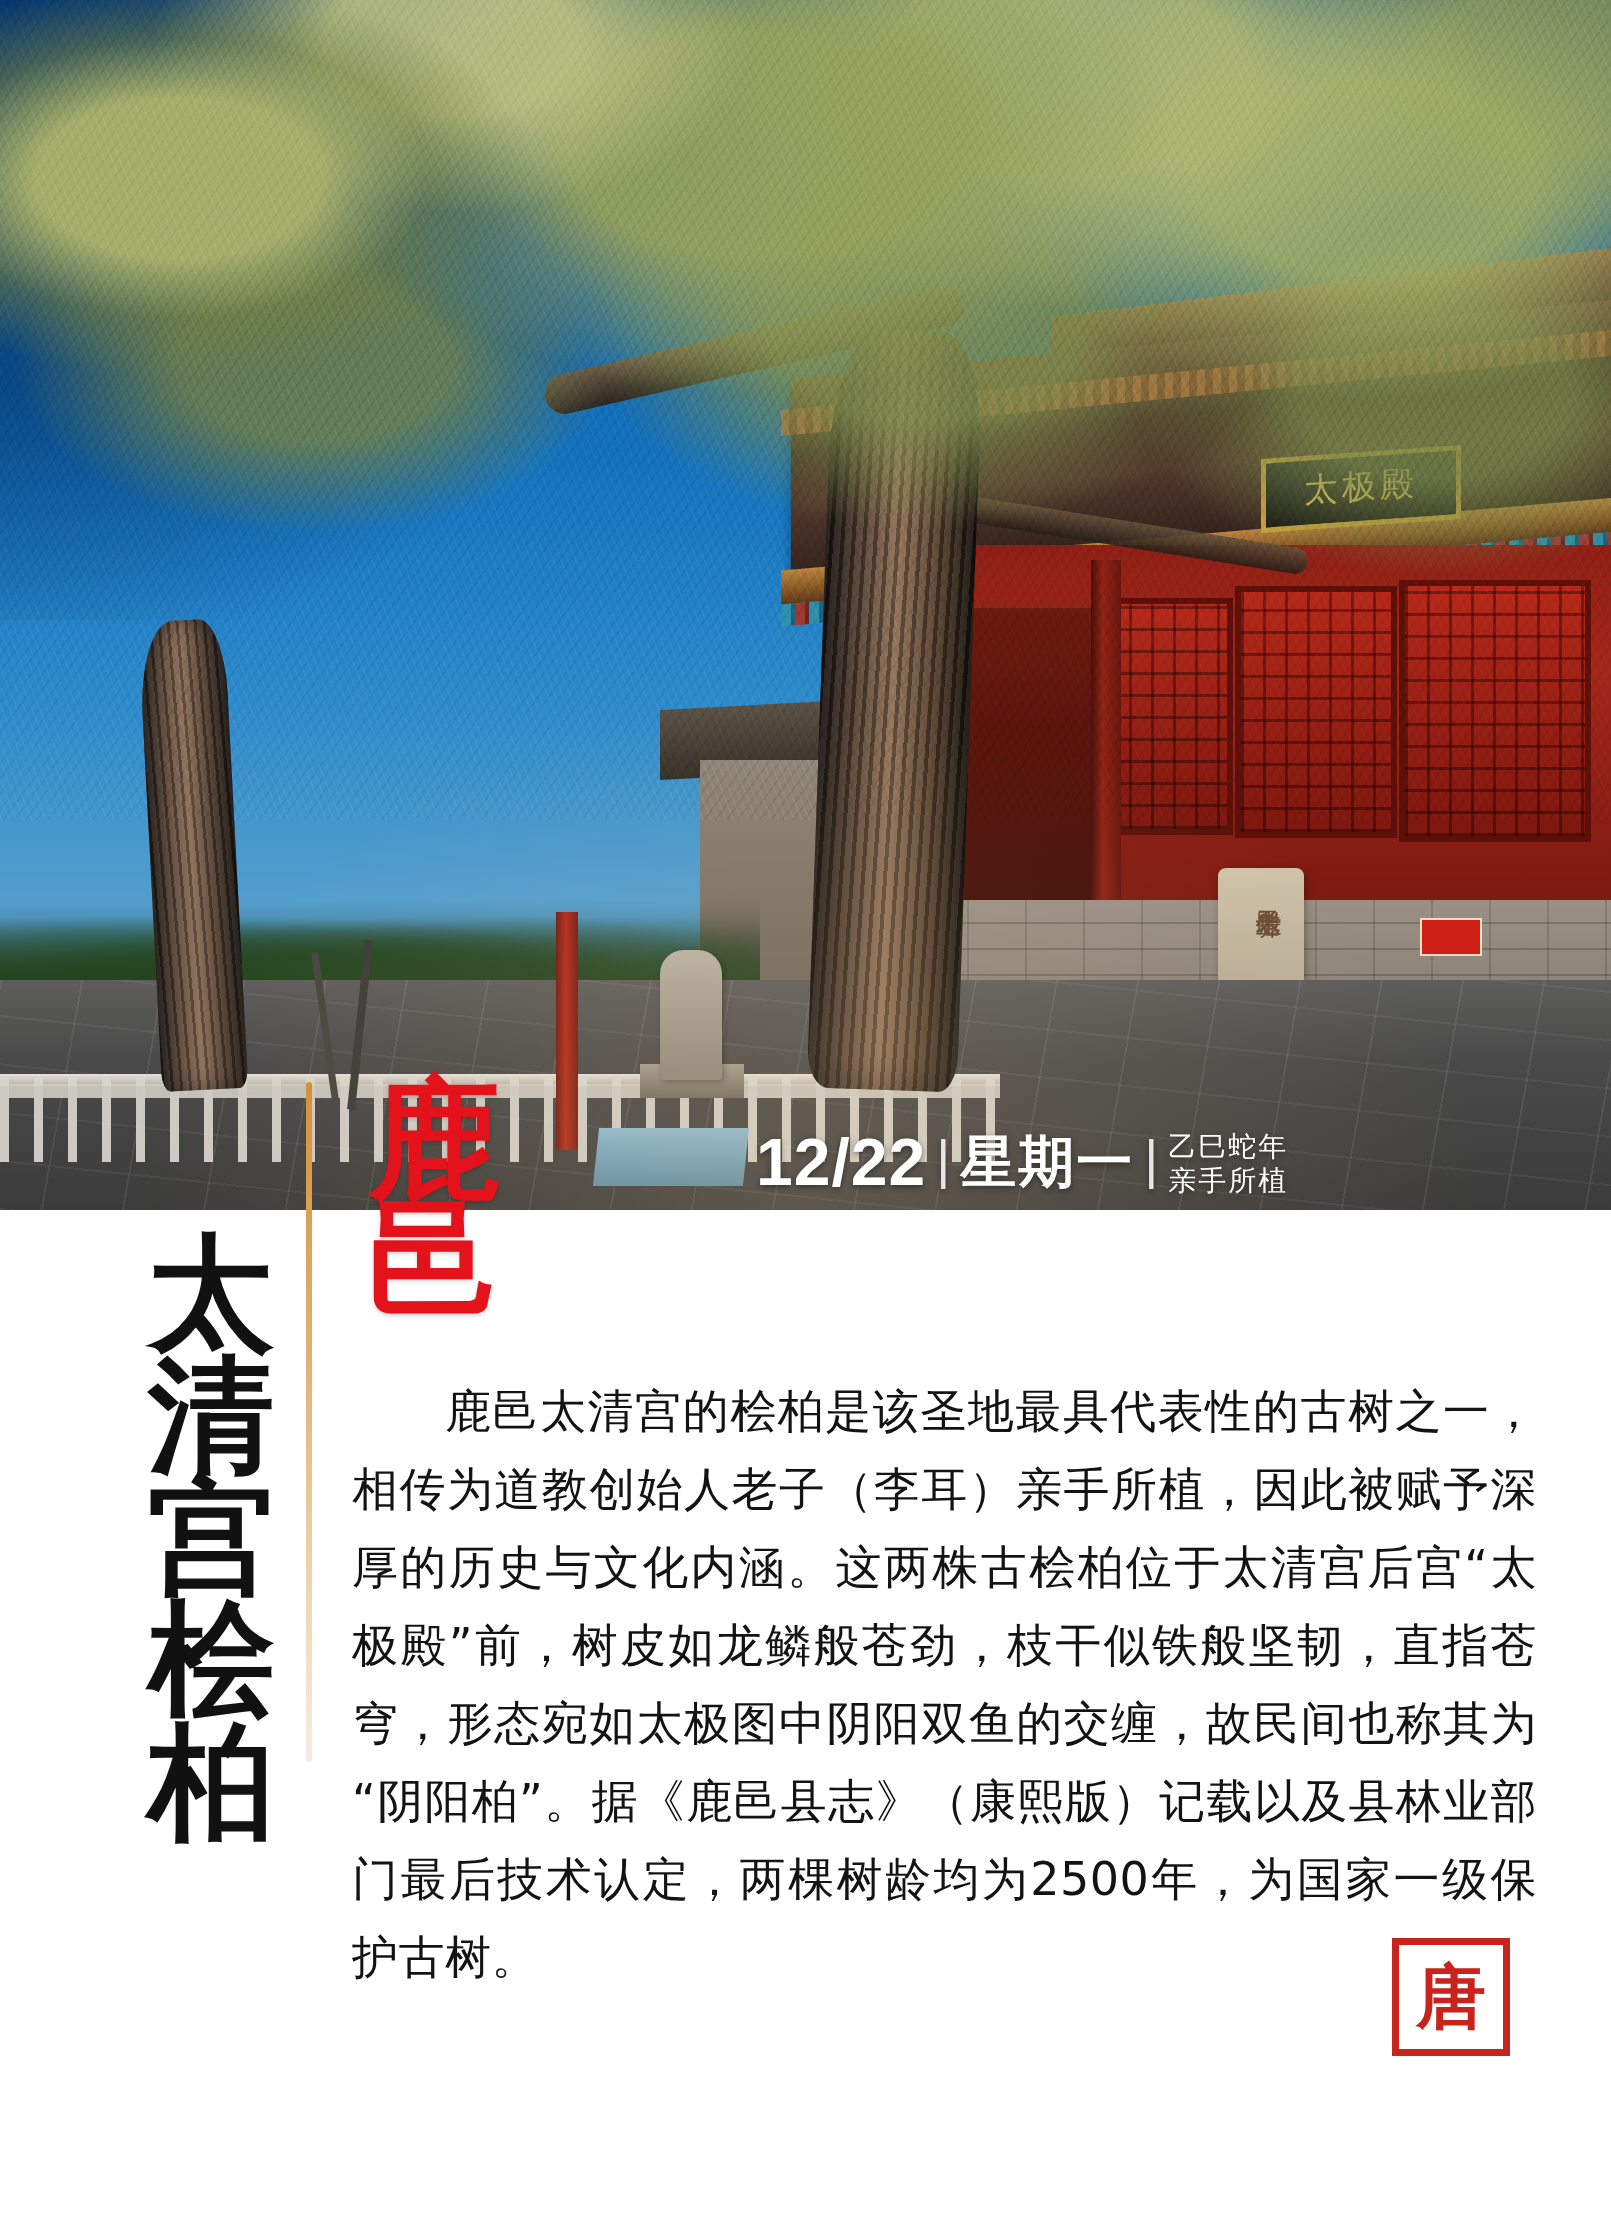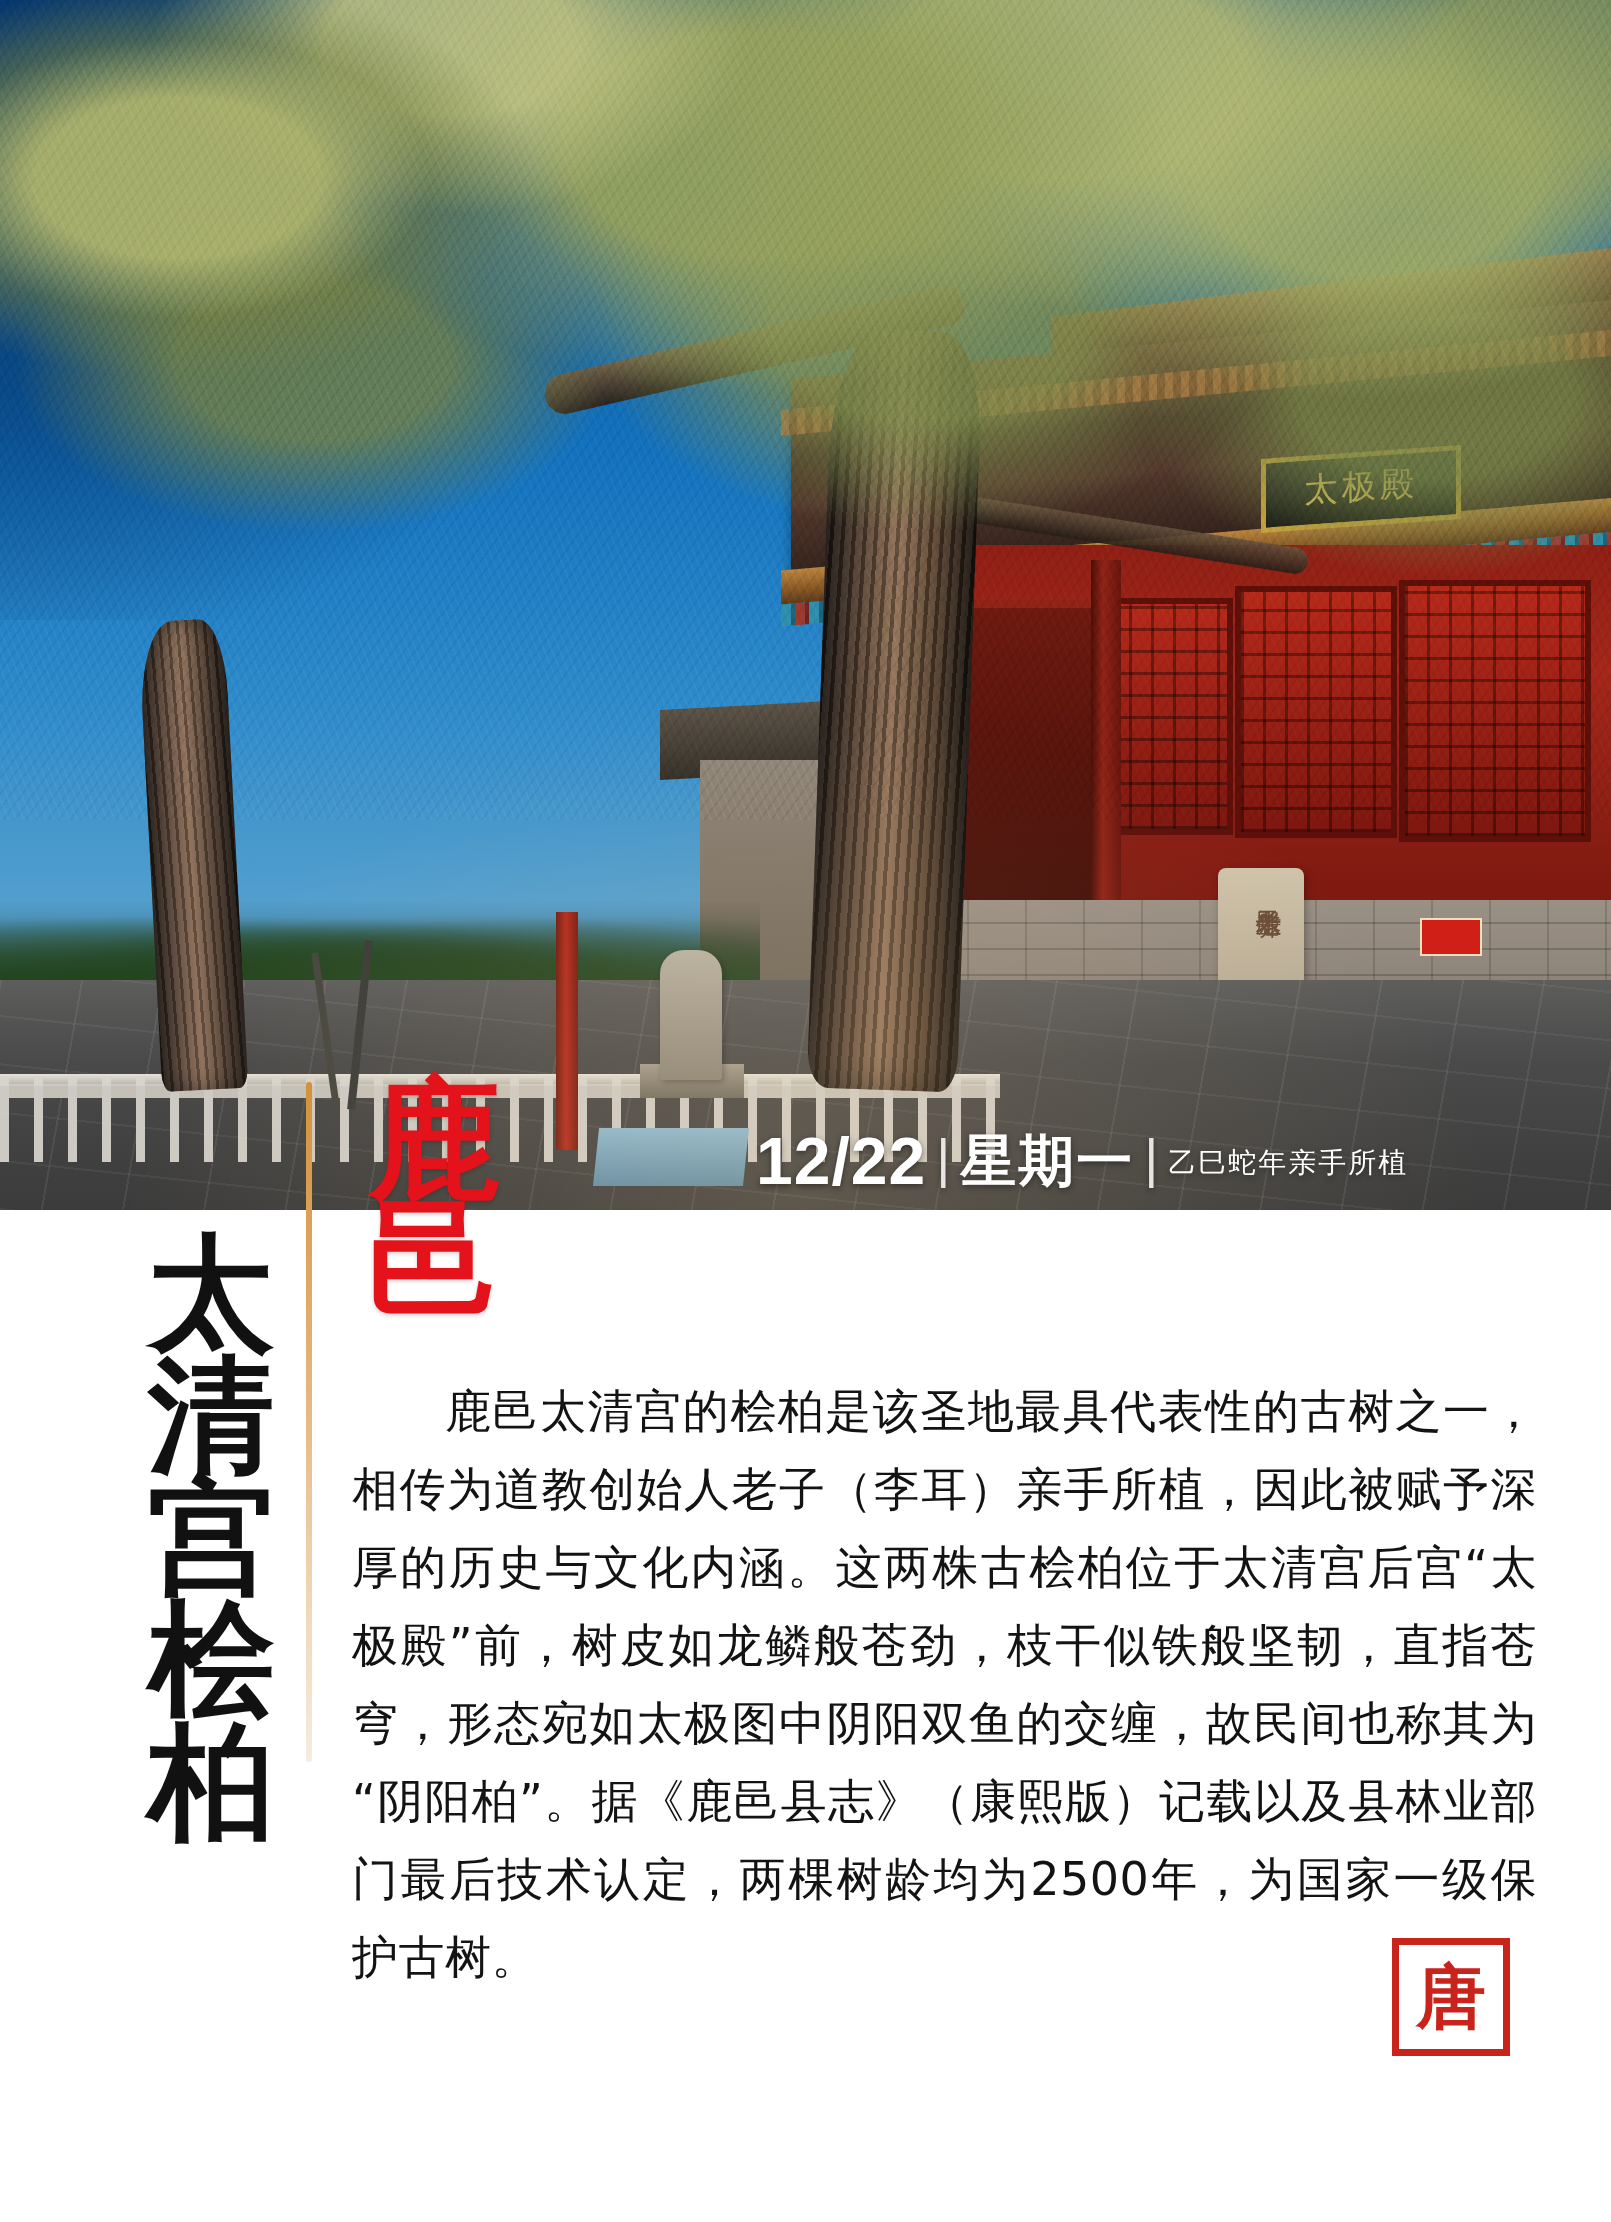--- a/index.html
+++ b/index.html
@@ -426,20 +426,21 @@
   }
   .date-week {
     font-size: 56px;
     font-weight: 700;
     letter-spacing: 2px;
     line-height: 1;
     font-family: "DejaVu Sans", sans-serif;
   }
   .date-lunar {
     display: flex;
+    flex-direction: column;
     font-size: 28px;
     line-height: 34px;
     letter-spacing: 2px;
     font-family: "DejaVu Sans", sans-serif;
     transform: translateY(2px);
   }
 
   
   .city-badge {
     position: absolute;

